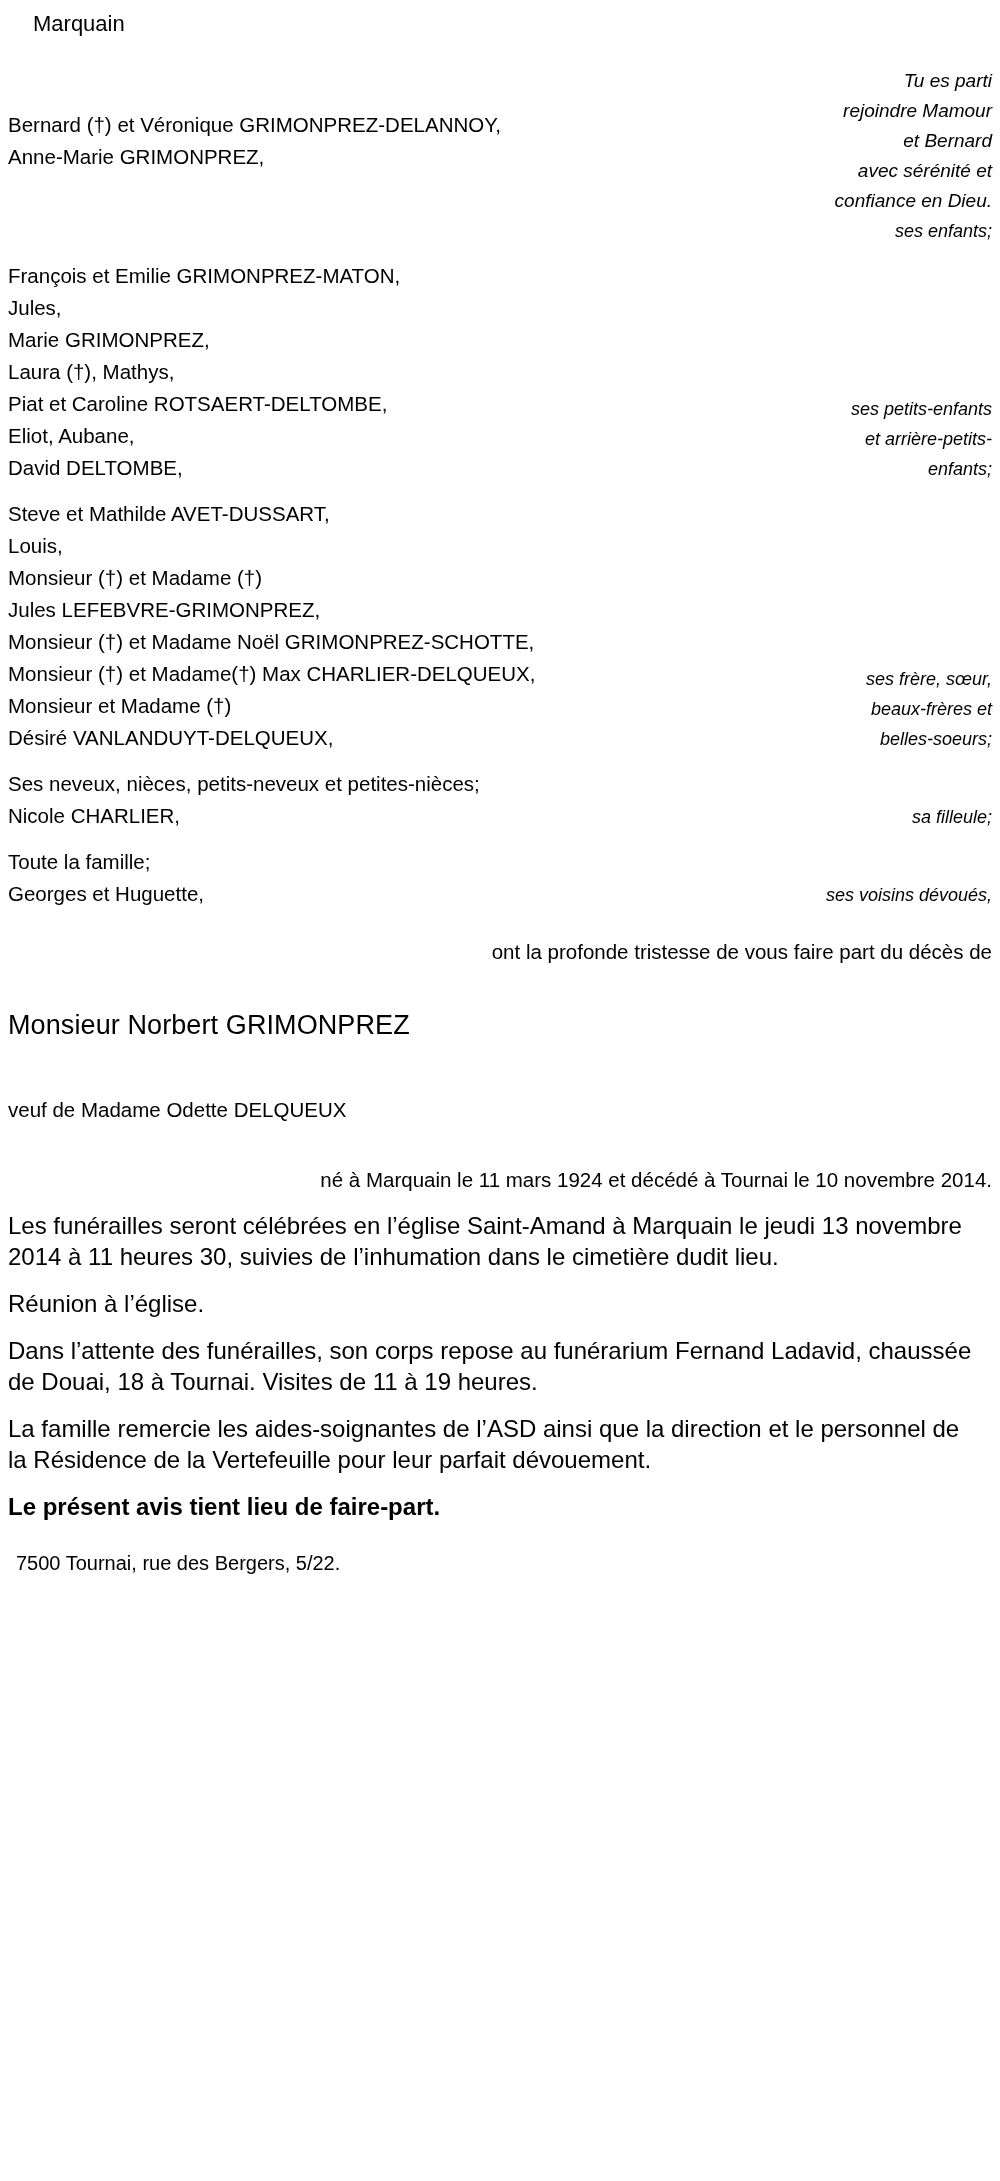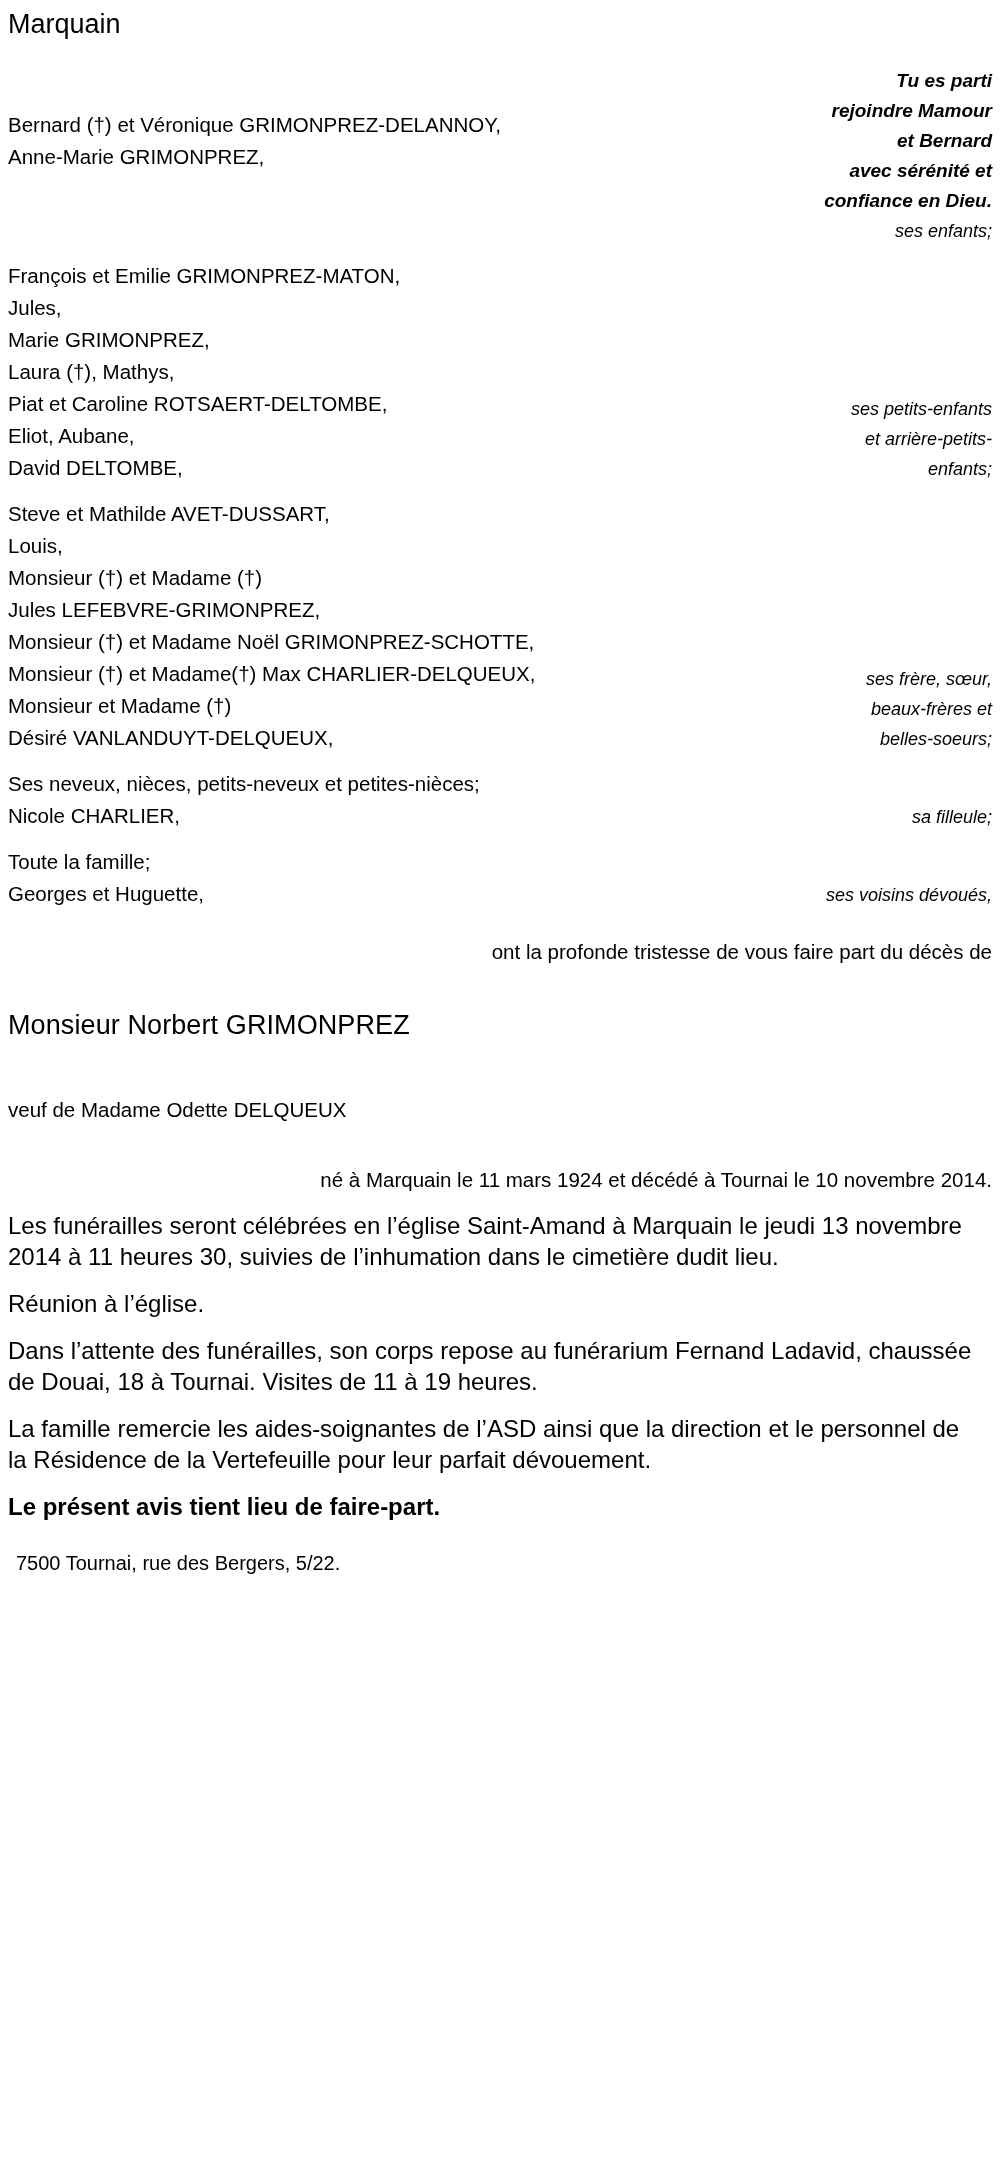--- a/index.html
+++ b/index.html
@@ -21,22 +21,23 @@
     width: 1000px;
     min-height: 2181px;
     padding: 8px 0 0 0;
     position: relative;
     background: #ffffff;
   }
 
   
   .lede {
     padding: 0 8px 0 8px;
-    font-size: 27px;
-    line-height: 32px;
+    font-size: 22px;
+    line-height: 32px;
+    margin-left: 25px;
   }
 
   
   .kin-row {
     display: flex;
     align-items: center;
     justify-content: space-between;
     width: 100%;
     padding: 0 8px;
   }
@@ -51,21 +52,21 @@
     flex: 0 0 auto;
     max-width: 330px;
     font-size: 18px;
     line-height: 30px;
     font-style: italic;
     text-align: right;
     white-space: pre-line;
     align-self: flex-end;
   }
   .kin-attr.quote {
-    font-weight: bold;
+    font-weight: normal;
     font-size: 19px;
     line-height: 30px;
     align-self: flex-start;
   }
 
   .spacer-sm { height: 14px; }
   .spacer-md { height: 26px; }
   .spacer-lg { height: 38px; }
 
   

